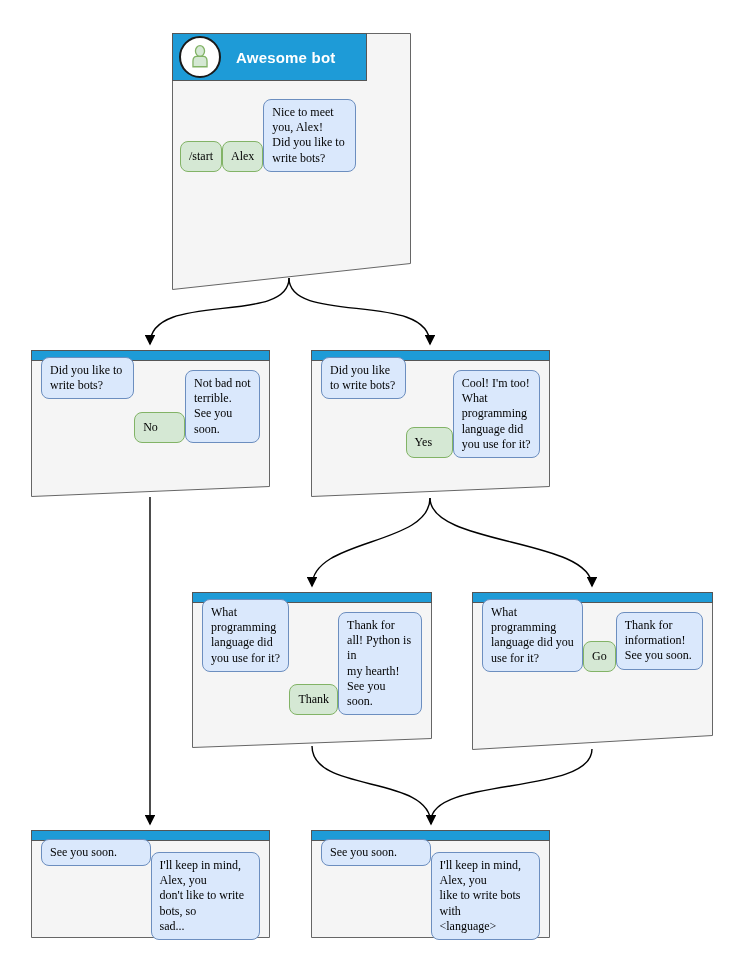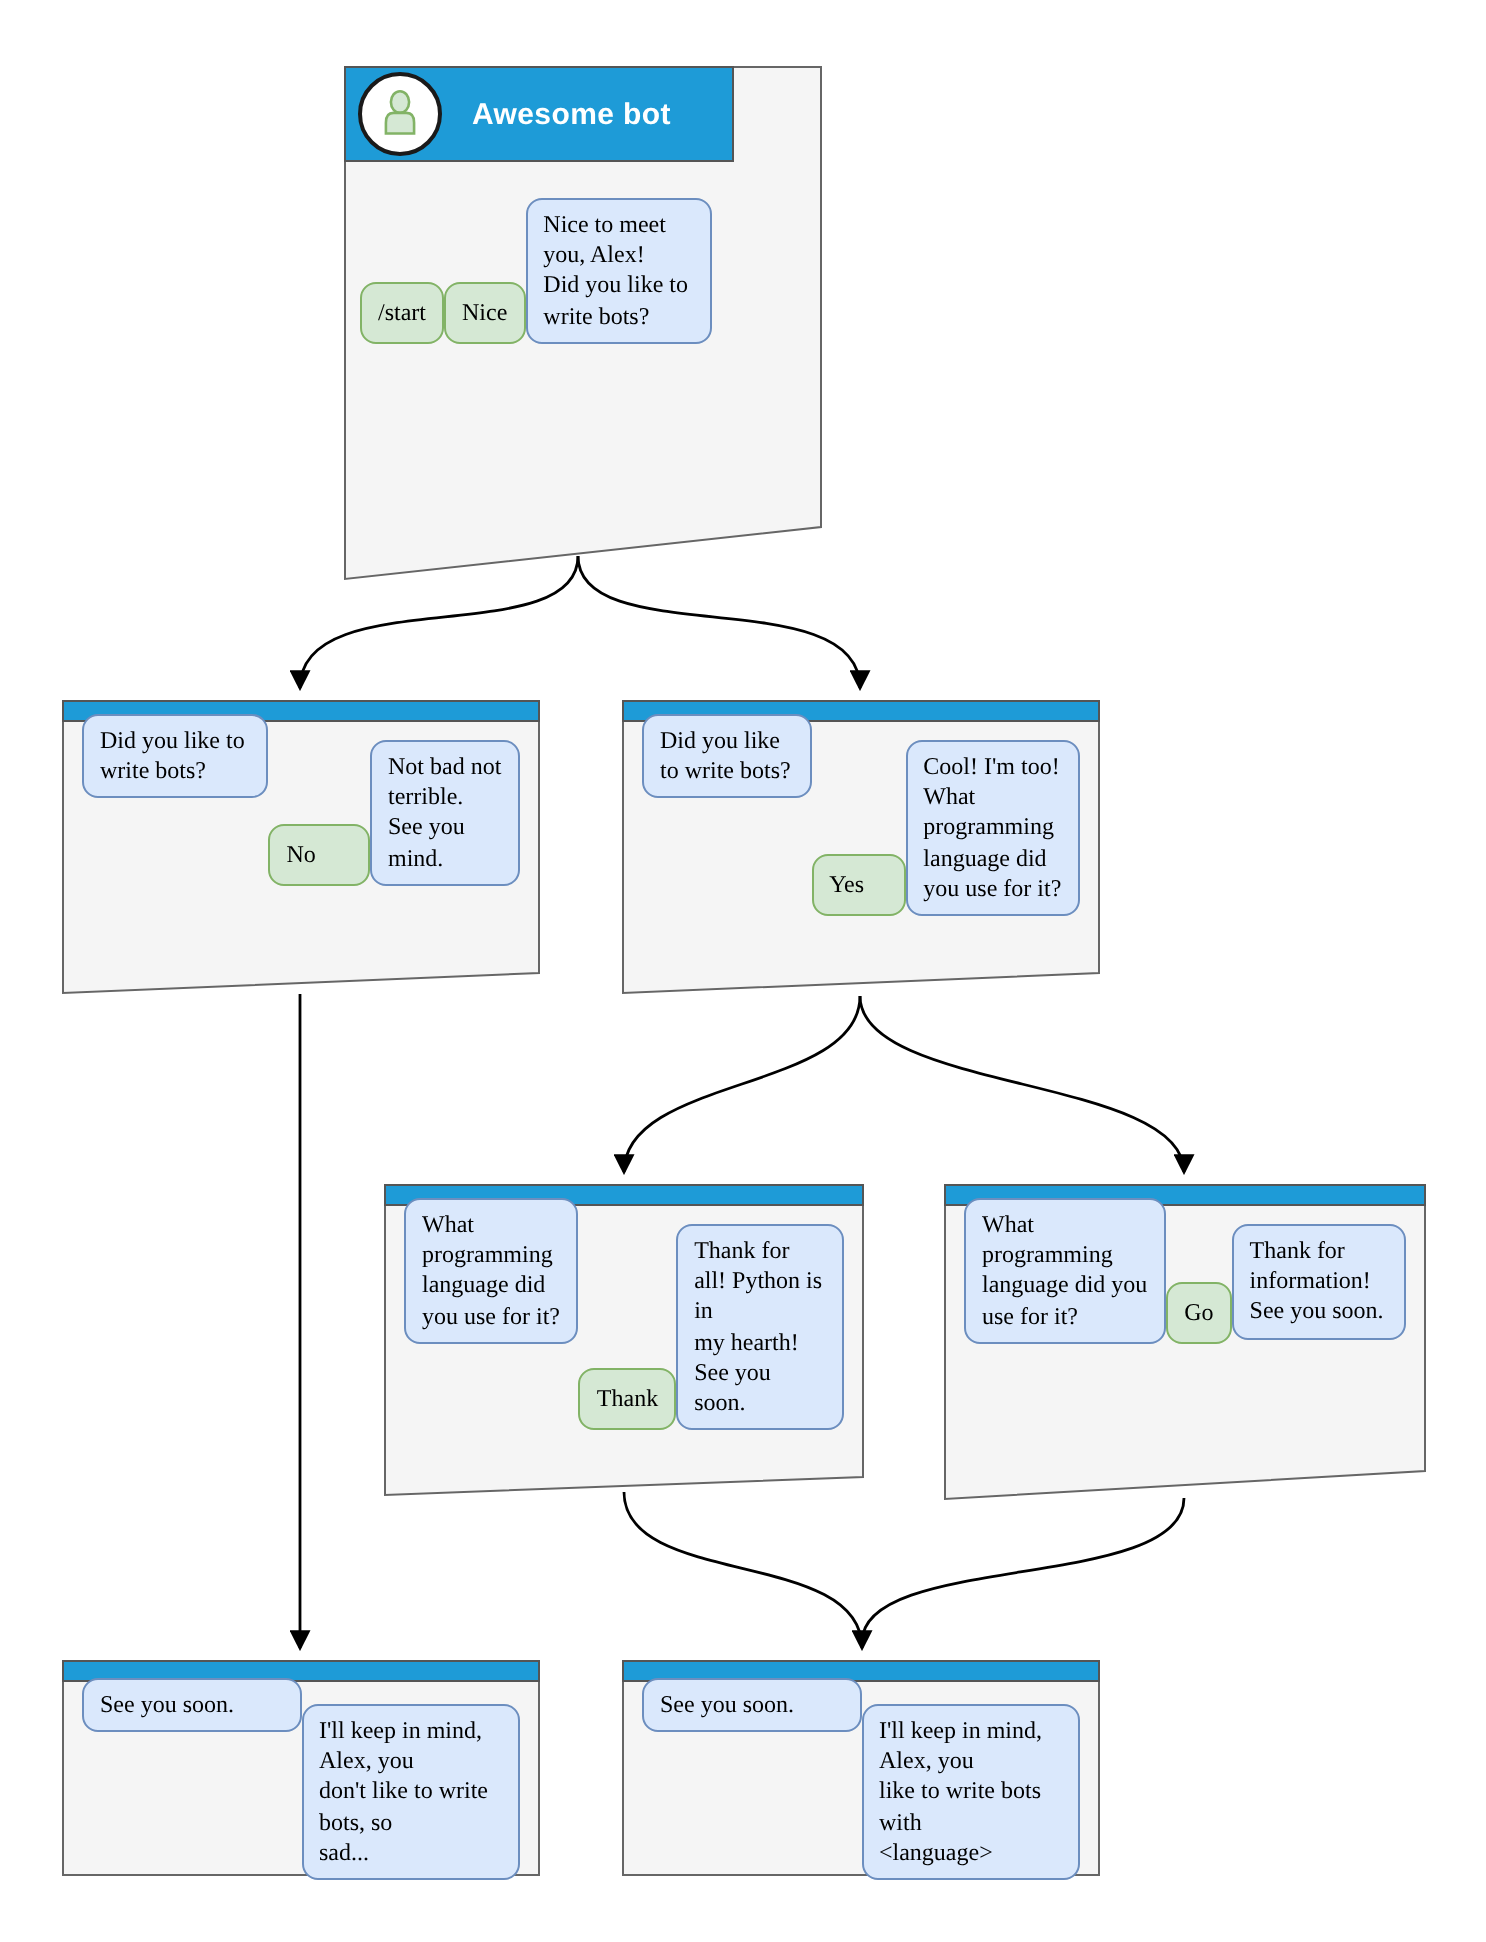--- a/index.html
+++ b/index.html
@@ -78,36 +78,36 @@
     <div class="avatar">
       <svg width="26" height="26" viewBox="0 0 24 24">
         <ellipse cx="12" cy="6.5" rx="4.2" ry="5" fill="#d5e8d4" stroke="#82b366" stroke-width="1.2"></ellipse>
         <path d="M5.5,21 L18.5,21 L18.5,16 Q18.5,11.5 15,11.5 L9,11.5 Q5.5,11.5 5.5,16 Z" fill="#d5e8d4" stroke="#82b366" stroke-width="1.2"></path>
       </svg>
     </div>
     <div class="win-title">Awesome bot</div>
   </div>
   <div class="msgs main-msgs">
     <div class="bubble user">/start</div>
-    <div class="bubble user" style="margin-top:11px;">Nice</div>
+    <div class="bubble user" style="margin-top:11px;">Alex</div>
     <div class="bubble bot" style="margin-top:10px;">Nice to meet you, Alex!
 Did you like to write bots?</div>
   </div>
 </div>
 
 <div class="window" style="left:31px;top:350px;width:239px;height:147px;">
   <svg class="shape" width="239" height="148">
     <polygon points="0.5,0.5 238.5,0.5 238.5,136.5 0.5,146.5" fill="#f5f5f5" stroke="#666"></polygon>
   </svg>
   <div class="minibar"></div>
   <div class="msgs sub-msgs">
     <div class="bubble bot overlap">Did you like to write bots?</div>
     <div class="bubble user w58" style="margin-top:6px;">No</div>
     <div class="bubble bot" style="margin-top:9px;">Not bad not terrible.
-See you mind.</div>
+See you soon.</div>
   </div>
 </div>
 
 <div class="window" style="left:311px;top:350px;width:239px;height:147px;">
   <svg class="shape" width="239" height="148">
     <polygon points="0.5,0.5 238.5,0.5 238.5,136.5 0.5,146.5" fill="#f5f5f5" stroke="#666"></polygon>
   </svg>
   <div class="minibar"></div>
   <div class="msgs sub-msgs">
     <div class="bubble bot overlap">Did you like to write bots?</div>

